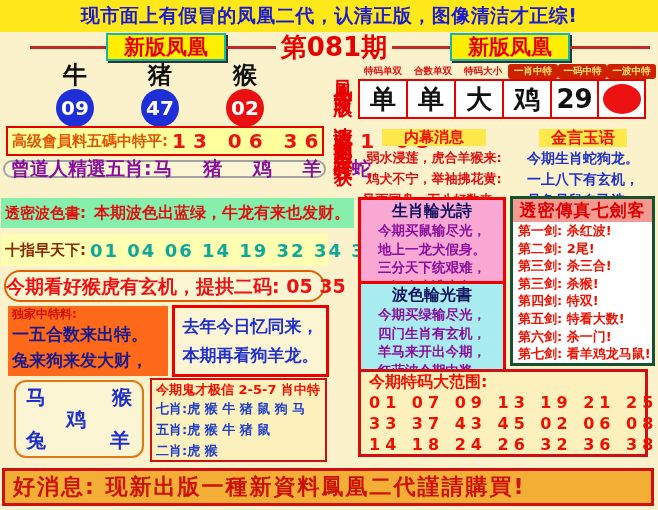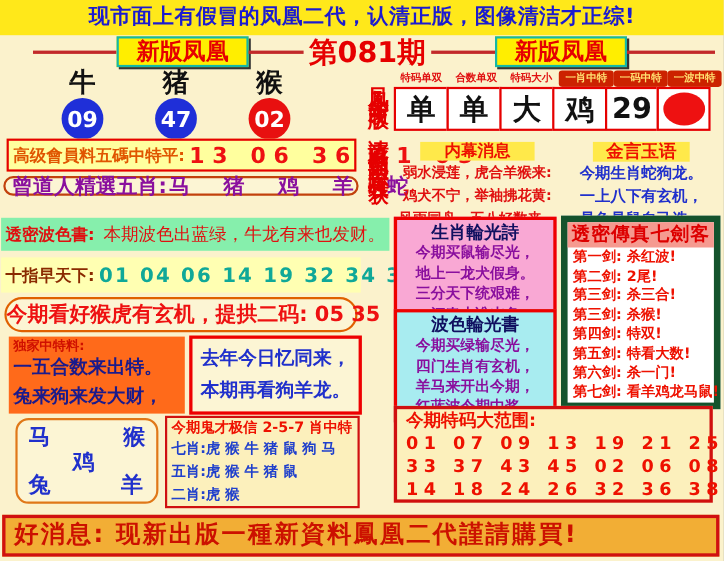--- a/index.html
+++ b/index.html
@@ -29,28 +29,28 @@
     font-weight:bold; display:flex; align-items:center; justify-content:center; }
   .ball-blue { background:#1f2fd8; } .ball-red { background:#e81010; }
 
   
   .vip-box { position:absolute; top:126px; left:6px; width:318px; height:30px; background:#ffff9e;
     border:2px solid #e60000; display:flex; align-items:center; padding:0 4px; white-space:nowrap; }
   .vip-label { color:#e05500; font-weight:bold; font-size:15px; }
   .vip-nums { color:#ee1111; font-weight:bold; font-size:20px; letter-spacing:7px; margin-left:4px; }
 
   .zeng-box { position:absolute; top:160px; left:3px; width:323px; height:18px; background:#fcf5d4;
-    border:2px solid #c2410c; border-radius:10px; display:flex; align-items:center; padding:0 6px; white-space:nowrap; }
+    border:2px solid #a3a3a3; border-radius:10px; display:flex; align-items:center; padding:0 6px; white-space:nowrap; }
   .zeng-label { color:#8a0f9e; font-weight:bold; font-size:19px; }
   .zeng-animals { color:#8a0f9e; font-weight:bold; font-size:19px; letter-spacing:12px; margin-left:2px; }
 
   .bose-row { position:absolute; top:198px; left:1px; width:353px; height:30px; background:#86efac;
     display:flex; align-items:center; padding:0 4px; white-space:nowrap; }
   .bose-label { color:#e01010; font-weight:bold; font-size:15px; margin-right:8px; }
-  .bose-text { color:#e01010; font-weight:normal; font-size:16px; }
+  .bose-text { color:#e01010; font-weight:bold; font-size:16px; }
 
   .shizhi-row { position:absolute; top:234px; left:1px; width:327px; height:32px; background:#ffffb2;
     display:flex; align-items:center; padding:0 4px; white-space:nowrap; }
   .shizhi-label { color:#8a2a00; font-weight:bold; font-size:15px; margin-right:4px; }
   .shizhi-nums { color:#0fa898; font-weight:bold; font-size:18px; letter-spacing:2px; }
 
   .erma-box { position:absolute; top:270px; left:4px; width:321px; height:32px; background:#fcf5d4;
     border:2px solid #e06000; border-radius:16px; color:#ee1111; font-weight:bold; font-size:19px;
     text-align:center; line-height:28px; white-space:nowrap; }
 
@@ -104,21 +104,21 @@
   .fanwei-box { position:absolute; top:369px; left:358px; width:290px; height:88px; background:#fcf0bc;
     border:3px solid #d01010; padding:0 8px; }
   .fanwei-title { color:#ee1100; font-weight:bold; font-size:16px; line-height:20px; }
   .fanwei-row { color:#ee1100; font-weight:bold; font-size:16px; letter-spacing:5px; line-height:21px; white-space:nowrap; }
 
   
   .jinyan { position:absolute; top:129px; left:510px; width:146px; text-align:center; }
   .jinyan-title { width:88px; margin:0 auto 1px; background:#ffe94a; color:#ee1100; font-weight:bold; font-size:16px; line-height:18px; }
   .jinyan-line { color:#2030cc; font-weight:bold; font-size:14px; line-height:21px; white-space:nowrap; }
 
-  .sword-box { position:absolute; top:196px; left:510px; width:145px; background:#ffffff; border:6px solid #14532d; }
+  .sword-box { position:absolute; top:196px; left:510px; width:145px; background:#ffffff; border:3px solid #14532d; }
   .sword-title { background:#f59a90; color:#dd0000; font-weight:bold; font-size:17px; text-align:center;
     line-height:23px; letter-spacing:1px; }
   .sword-item { color:#ee1100; font-weight:bold; font-size:13px; line-height:17.6px; padding-left:5px; white-space:nowrap; }
 
   
   .bottom-banner { position:absolute; top:468px; left:2px; width:652px; height:38px; background:#f2ae35;
     border:3px solid #d01010; color:#cc1100; font-weight:bold; font-size:22px; line-height:32px;
     padding-left:8px; letter-spacing:2px; white-space:nowrap; }
 </style>
 </head>

